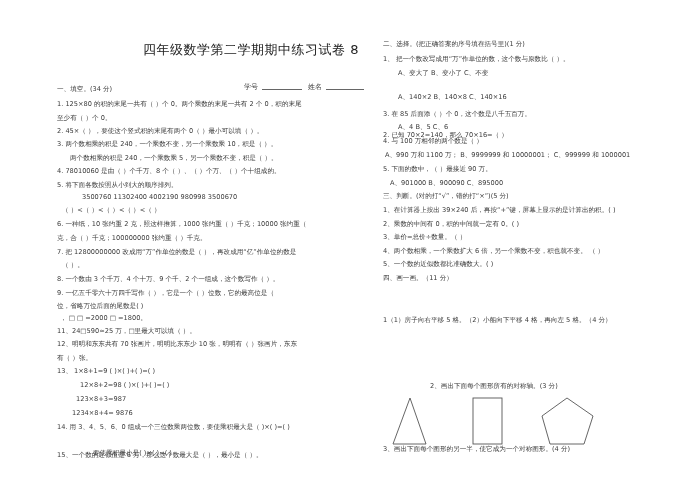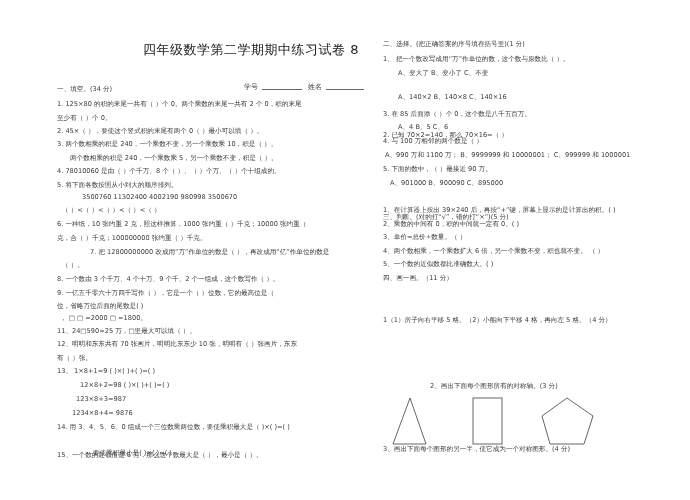--- a/index.html
+++ b/index.html
@@ -25,21 +25,21 @@
 <div class="ln" style="left:57px;top:115px;">至少有（      ）个 0。</div>
 <div class="ln" style="left:57px;top:128px;">2. 45×（    ），要使这个竖式积的末尾有两个 0（      ）最小可以填（    ）。</div>
 <div class="ln" style="left:57px;top:141px;">3. 两个数相乘的积是 240，一个乘数不变，另一个乘数乘 10，积是（     ）。</div>
 <div class="ln" style="left:70px;top:155px;">   两个数相乘的积是 240，一个乘数乘 5，另一个乘数不变，积是（     ）。</div>
 <div class="ln" style="left:57px;top:168px;">4. 78010060 是由（    ）个千万、8 个（    ）、（    ）个万、（    ）个十组成的。</div>
 <div class="ln" style="left:57px;top:182px;">5. 将下面各数按照从小到大的顺序排列。</div>
 <div class="ln" style="left:82px;top:194px;">3500760    11302400    4002190    980998    3500670</div>
 <div class="ln" style="left:62px;top:207px;">（        ）&lt;（        ）&lt;（        ）&lt;（        ）&lt;（        ）</div>
 <div class="ln" style="left:57px;top:221px;">6. 一种纸，10 张约重 2 克，照这样推算，1000 张约重（    ）千克；10000 张约重（</div>
 <div class="ln" style="left:57px;top:235px;">克，合（    ）千克；100000000 张约重（      ）千克。</div>
-<div class="ln" style="left:57px;top:249px;margin-left:33px;">7. 把 12800000000 改成用“万”作单位的数是（        ），再改成用“亿”作单位的数是</div>
+<div class="ln" style="left:57px;top:249px;">7. 把 12800000000 改成用“万”作单位的数是（        ），再改成用“亿”作单位的数是</div>
 <div class="ln" style="left:62px;top:262px;">（    ）。</div>
 <div class="ln" style="left:57px;top:276px;">8. 一个数由 3 个千万、4 个十万、9 个千、2 个一组成，这个数写作（      ）。</div>
 <div class="ln" style="left:57px;top:290px;">9. 一亿五千零六十万四千写作（        ），它是一个（    ）位数，它的最高位是（</div>
 <div class="ln" style="left:57px;top:303px;">位，省略万位后面的尾数是(      )</div>
 <div class="ln" style="left:60px;top:315px;">，  □       □ =2000                    □ =1800。</div>
 <div class="ln" style="left:57px;top:328px;">11、24□590≈25 万，□里最大可以填（        ）。</div>
 <div class="ln" style="left:57px;top:341px;">12、明明和东东共有 70 张画片，明明比东东少 10 张，明明有（        ）张画片，东东</div>
 <div class="ln" style="left:57px;top:355px;">有（      ）张。</div>
 <div class="ln" style="left:57px;top:368px;">13、 1×8+1=9                   (     )×(     )+(    )=(          )</div>
 <div class="ln" style="left:80px;top:382px;">12×8+2=98                (     )×(     )+(    )=(          )</div>
@@ -53,21 +53,21 @@
 <div class="ln" style="left:383px;top:56px;">1、 把一个数改写成用“万”作单位的数，这个数与原数比（      ）。</div>
 <div class="ln" style="left:398px;top:70px;">A、变大了    B、变小了    C、不变</div>
 <div class="ln" style="left:383px;top:84px;margin-top:48px;">2. 已知 70×2=140，那么 70×16=（        ）</div>
 <div class="ln" style="left:398px;top:94px;">A、140×2       B、140×8       C、140×16</div>
 <div class="ln" style="left:383px;top:111px;">3. 在 85 后面添（      ）个 0，这个数是八千五百万。</div>
 <div class="ln" style="left:398px;top:124px;">A、4             B、5            C、6</div>
 <div class="ln" style="left:383px;top:138px;">4. 与 100 万相邻的两个数是（        ）</div>
 <div class="ln" style="left:385px;top:152px;">A、990 万和 1100 万；   B、9999999 和 10000001；   C、999999 和 1000001</div>
 <div class="ln" style="left:383px;top:166px;">5. 下面的数中，（      ）最接近 90 万。</div>
 <div class="ln" style="left:390px;top:180px;text-align:right;">A、901000                B、900090                C、895000</div>
-<div class="ln" style="left:383px;top:193px;margin-top:21px;">三、判断。(对的打“√”，错的打“×”)(5 分)</div>
+<div class="ln" style="left:383px;top:193px;">三、判断。(对的打“√”，错的打“×”)(5 分)</div>
 <div class="ln" style="left:383px;top:207px;">1、在计算器上按出 39×240 后，再按“+”键，屏幕上显示的是计算出的积。(      )</div>
 <div class="ln" style="left:383px;top:221px;">2、乘数的中间有 0，积的中间就一定有 0。(    )</div>
 <div class="ln" style="left:383px;top:234px;">3、单价=总价÷数量。（    ）</div>
 <div class="ln" style="left:383px;top:248px;">4、两个数相乘，一个乘数扩大 6 倍，另一个乘数不变，积也就不变。  （    ）</div>
 <div class="ln" style="left:383px;top:261px;">5、一个数的近似数都比准确数大。(       )</div>
 <div class="ln" style="left:383px;top:275px;">四、画一画。（11 分）</div>
 <div class="ln" style="left:383px;top:289px;margin-top:28px;">1（1）房子向右平移 5 格。（2）小船向下平移 4 格，再向左 5 格。（4 分）</div>
 <div class="ln" style="left:383px;top:383px;margin-left:47px;">2、画出下面每个图形所有的对称轴。(3 分)</div>
 
 <svg class="shape" style="left:390px;top:396px;" width="300" height="52">

